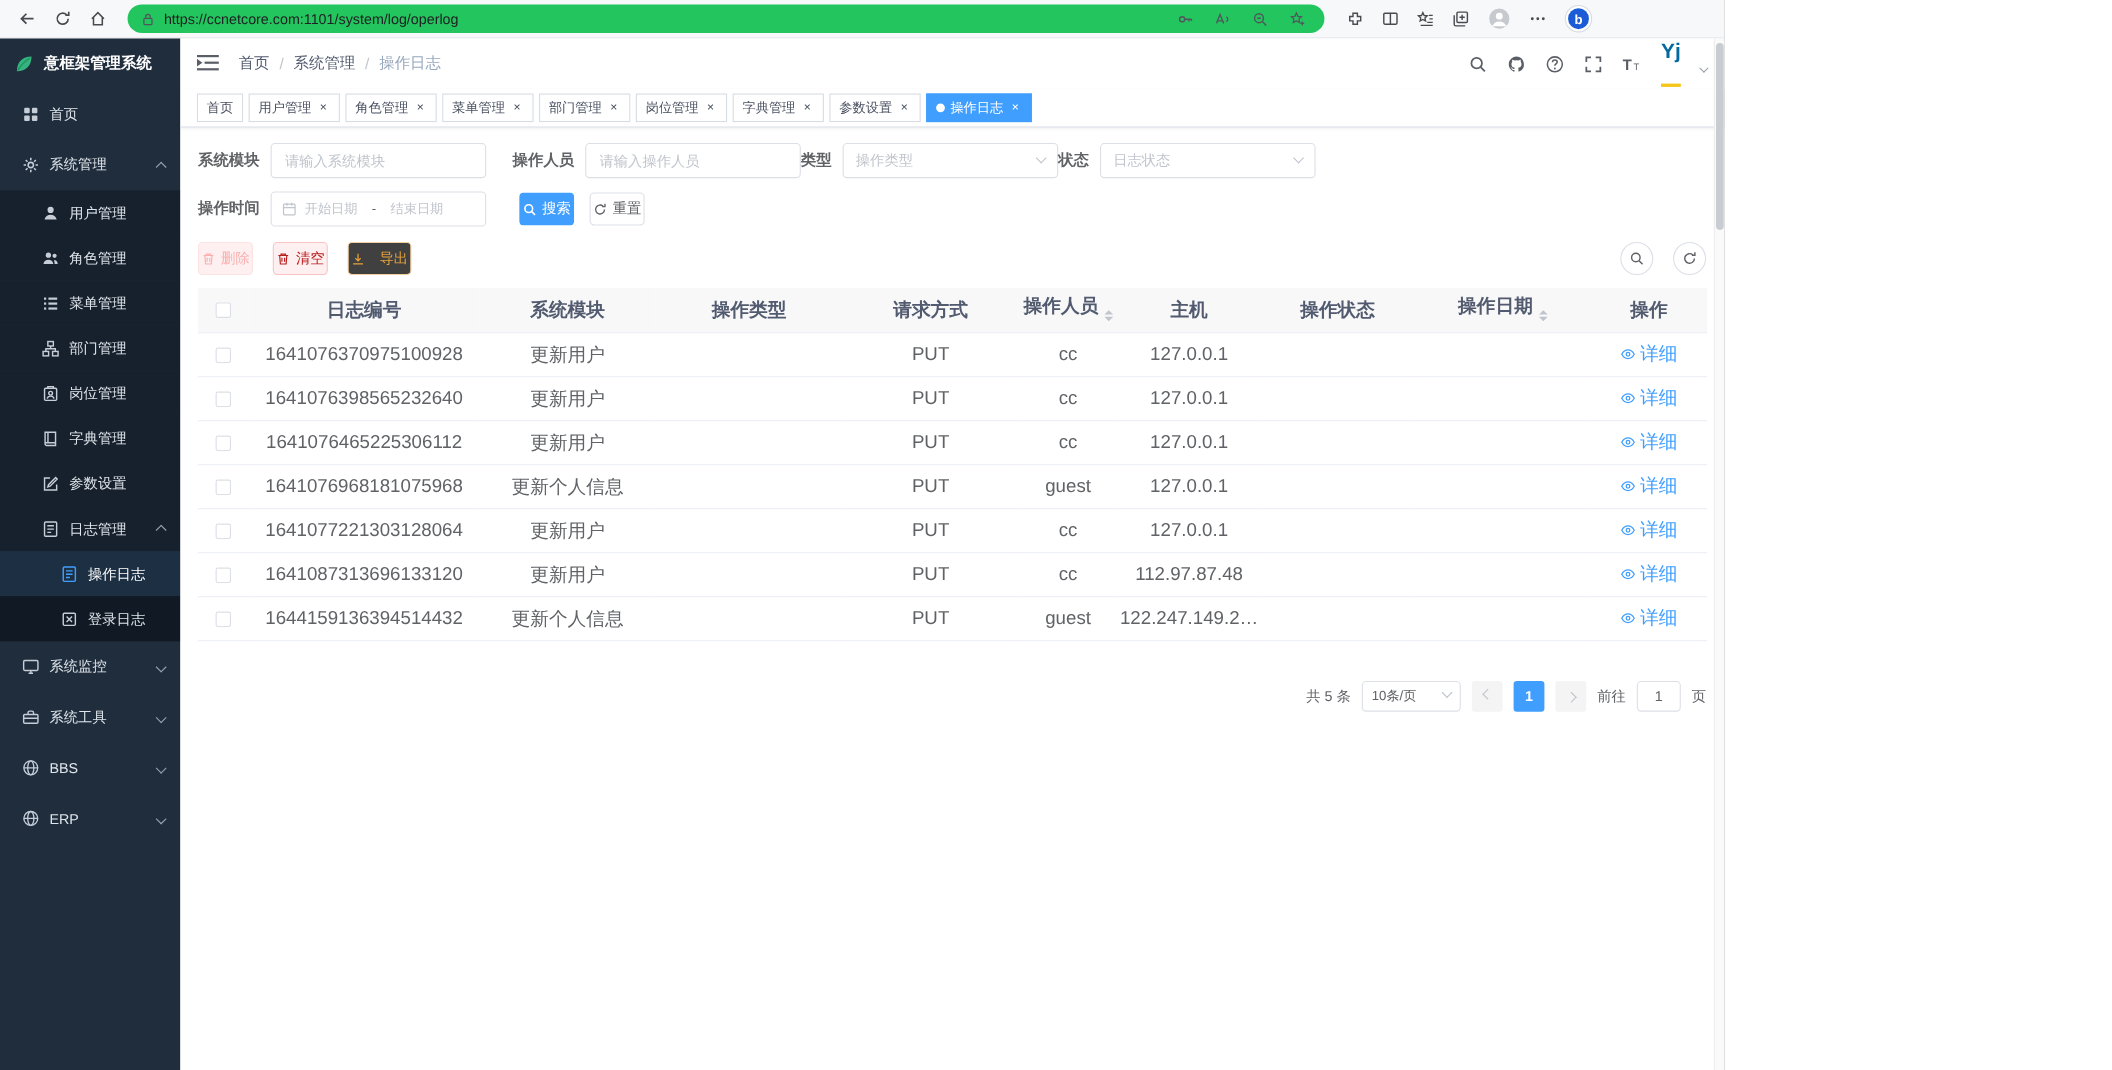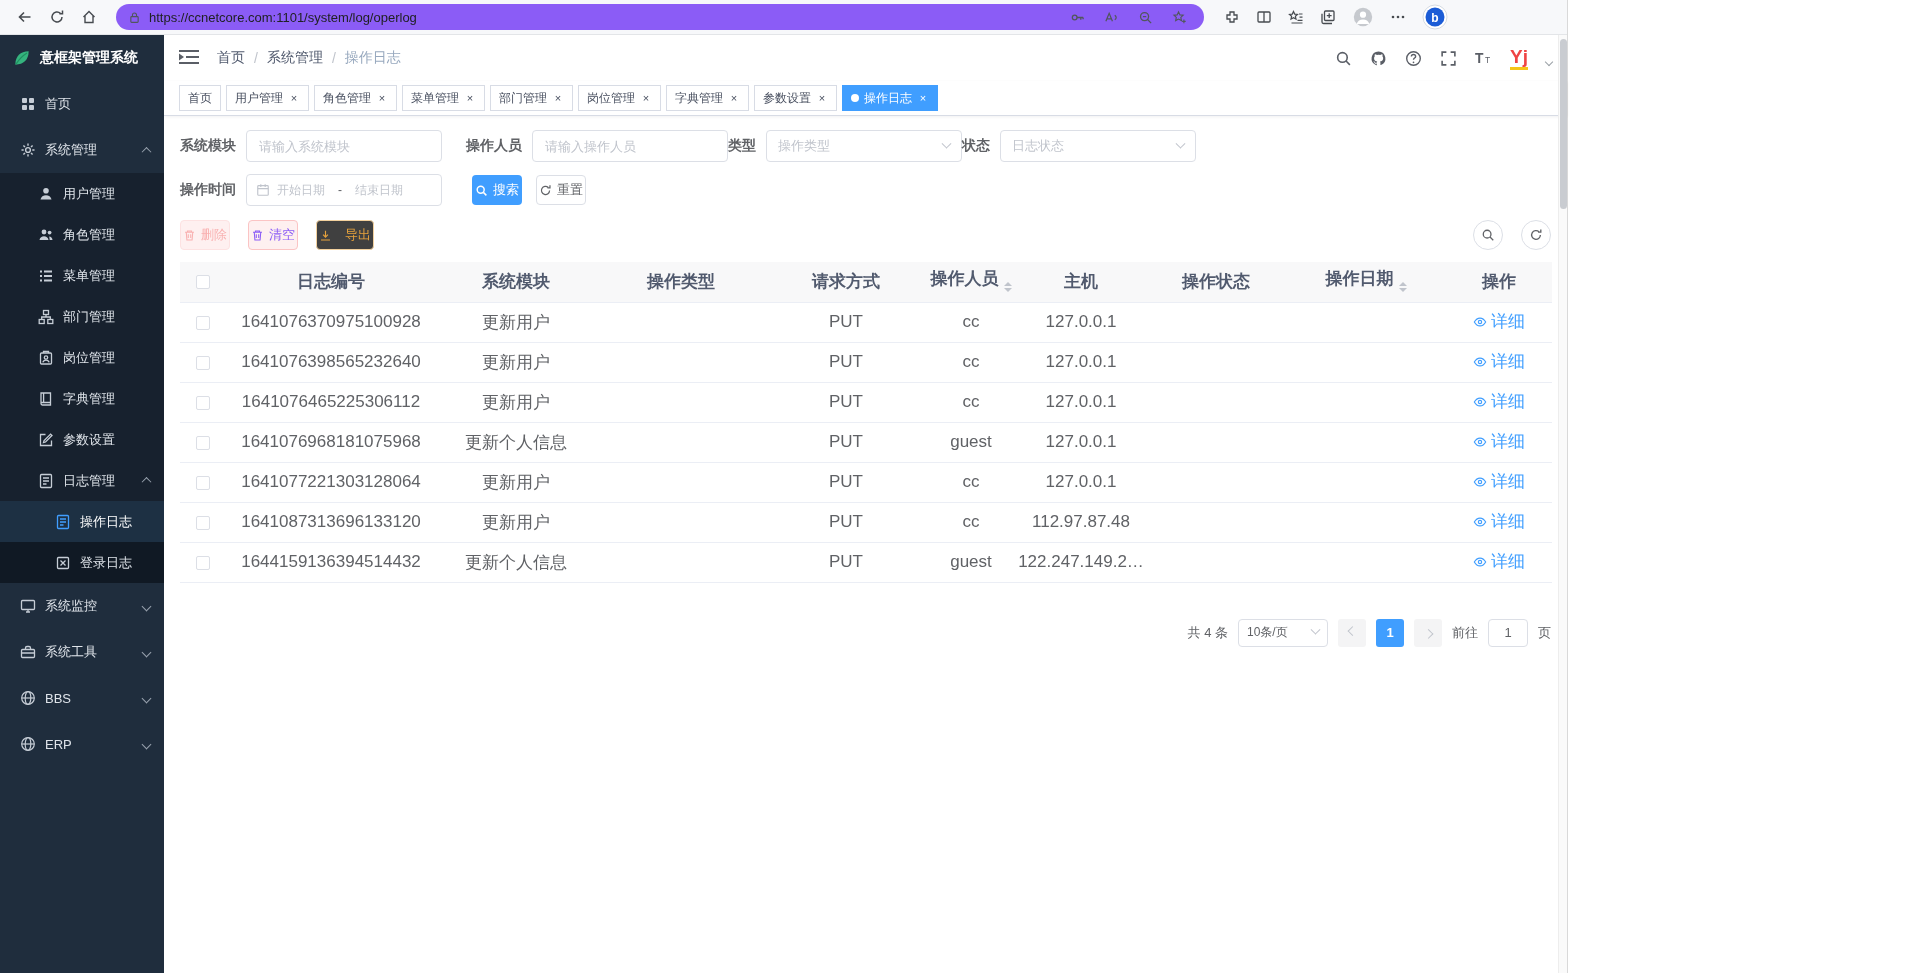--- a/index.html
+++ b/index.html
@@ -7,21 +7,21 @@
     font-family:"Liberation Sans","DejaVu Sans",sans-serif; }
   svg { display:block; }
   .ic { width:16px; height:16px; flex:0 0 auto; }
 
   
   .browser { position:absolute; left:0; top:0; width:1568px; height:973px; background:#fff;
     border-right:1px solid #d9d9d9; display:flex; flex-direction:column; }
   .bt { height:35px; background:#f7f8fa; border-bottom:1px solid #e3e5e8; display:flex;
     align-items:center; padding:0 10px; gap:2px; color:#474b50; flex:0 0 auto; }
   .bt-btn { width:30px; height:28px; border-radius:4px; display:flex; align-items:center; justify-content:center; cursor:pointer; }
-  .addr { flex:0 0 auto; width:1088px; height:26px; margin:0 10px; background:#8b5cf6; border-radius:14px;
+  .addr { flex:0 0 auto; width:1088px; height:26px; margin:0 10px; background:#22c55e; border-radius:14px;
     display:flex; align-items:center; padding:0 12px; gap:8px; font-size:13px; color:#202124; }
   .addr .grow { flex:1; }
   .addr-ic { width:26px; height:22px; display:flex; align-items:center; justify-content:center; color:#51565c; cursor:pointer; }
   .bt-right { display:flex; align-items:center; gap:16px; margin-left:8px; }
 
   
   .app { flex:1; display:flex; min-height:0; }
   .sidebar { width:164px; background:#1f2d3d; color:#dfe4ea; flex:0 0 auto; overflow:hidden; }
   .logo { height:46px; display:flex; align-items:center; gap:8px; padding:0 12px; color:#fff;
     font-size:14px; font-weight:bold; white-space:nowrap; }
@@ -39,21 +39,21 @@
   .main { flex:1; display:flex; flex-direction:column; min-width:0; background:#fff; }
 
   
   .topbar { height:46px; display:flex; align-items:center; padding:0 15px; flex:0 0 auto; }
   .hamburger { width:22px; height:20px; color:#5a5e66; cursor:pointer; }
   .crumbs { display:flex; align-items:center; gap:9px; margin-left:16px; font-size:14px; color:#515a6e; }
   .crumbs .sep { color:#c0c4cc; }
   .crumbs .last { color:#97a8be; }
   .top-right { margin-left:auto; display:flex; align-items:center; gap:18px; color:#5a5e66; }
   .top-right .ic { width:17px; height:17px; cursor:pointer; }
-  .yj { font-size:19px; font-weight:900; color:#ef4444; border-bottom:3px solid #f5c518; line-height:1; padding-bottom:1px; cursor:pointer; }
+  .yj { font-size:19px; font-weight:900; color:#0369a1; border-bottom:3px solid #f5c518; line-height:1; padding-bottom:19px; cursor:pointer; }
   .mini-caret { width:6px; height:6px; border-right:1.5px solid #9aa0a6; border-bottom:1.5px solid #9aa0a6; transform:rotate(45deg); margin-top:8px; cursor:pointer; }
 
   
   .tabsbar { height:35px; display:flex; align-items:center; gap:5px; padding:0 15px; flex:0 0 auto;
     border-bottom:1px solid #d8dce5; box-shadow:0 1px 3px rgba(0,21,41,.06); }
   .tag { height:26px; display:inline-flex; align-items:center; gap:5px; padding:0 8px;
     border:1px solid #d8dce5; background:#fff; color:#495060; font-size:12px; cursor:pointer; white-space:nowrap; }
   .tag .close-icon { width:12px; height:12px; border-radius:50%; display:flex; align-items:center; justify-content:center; font-size:11px; line-height:1; }
   .tag .close-icon::before { content:"×"; }
   .tag.active { background:#409eff; border-color:#409eff; color:#fff; }
@@ -71,21 +71,21 @@
   .fdate { width:196px; display:flex; align-items:center; gap:7px; padding:0 9px; color:#c0c4cc; font-size:12px; cursor:pointer; }
   .fdate .ic { width:14px; height:14px; color:#c0c4cc; }
   .ml24 { margin-left:24px; } .ml46 { } .ml30 { margin-left:30px; } .ml14 { margin-left:14px; }
 
   .btn { height:30px; display:inline-flex; align-items:center; gap:5px; padding:0 2px; border-radius:4px;
     font-size:13px; cursor:pointer; border:1px solid transparent; white-space:nowrap; }
   .btn .ic { width:13px; height:13px; }
   .btn-primary { background:#409eff; color:#fff; }
   .btn-plain { background:#fff; border-color:#dcdfe6; color:#606266; }
   .btn-danger-dis { background:#fef0f0; border-color:#fde2e2; color:#f9b0b0; cursor:not-allowed; }
-  .btn-danger { background:#fef0f0; border-color:#fbc4c4; color:#8b5cf6; }
+  .btn-danger { background:#fef0f0; border-color:#fbc4c4; color:#b91c1c; }
   .btn-warning { background:#404040; border-color:#f3d19e; color:#e6a23c;gap:13px; }
 
   .actions { display:flex; align-items:center; gap:18px; margin:14px 0 12px 0; }
   .circle-btn { width:30px; height:30px; border-radius:50%; border:1px solid #dcdfe6; background:#fff;
     display:flex; align-items:center; justify-content:center; color:#606266; cursor:pointer; }
   .circle-btn .ic { width:14px; height:14px; }
   .spacer { margin-left:auto; }
 
   table { width:100%; border-collapse:collapse; table-layout:fixed; font-size:17px; color:#606266; }
   thead th { background:#f8f8f9; height:40px; font-weight:bold; color:#515a6e; border-bottom:1px solid #ebeef5; text-align:center; }
@@ -694,21 +694,21 @@
                       <path d="M1.5 8s2.5-4.5 6.5-4.5S14.5 8 14.5 8 12 12.5 8 12.5 1.5 8 1.5 8z"></path>
                       <circle cx="8" cy="8" r="1.9"></circle>
                     </svg>
                   <span>详细</span>
                   </span></td>
               </tr>
             </tbody>
         </table>
 
         <div class="pager">
-          <span>共 4 条</span>
+          <span>共 5 条</span>
           <span class="psize">
               <span>10条/页</span>
               <span class="scaret"></span>
             </span>
           <span class="pbtn">
               <span class="pchev left"></span>
             </span>
           <span class="pcur">1</span>
           <span class="pbtn">
               <span class="pchev right"></span>

